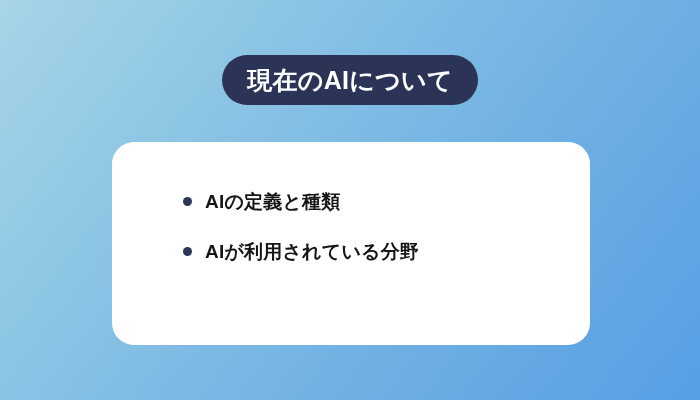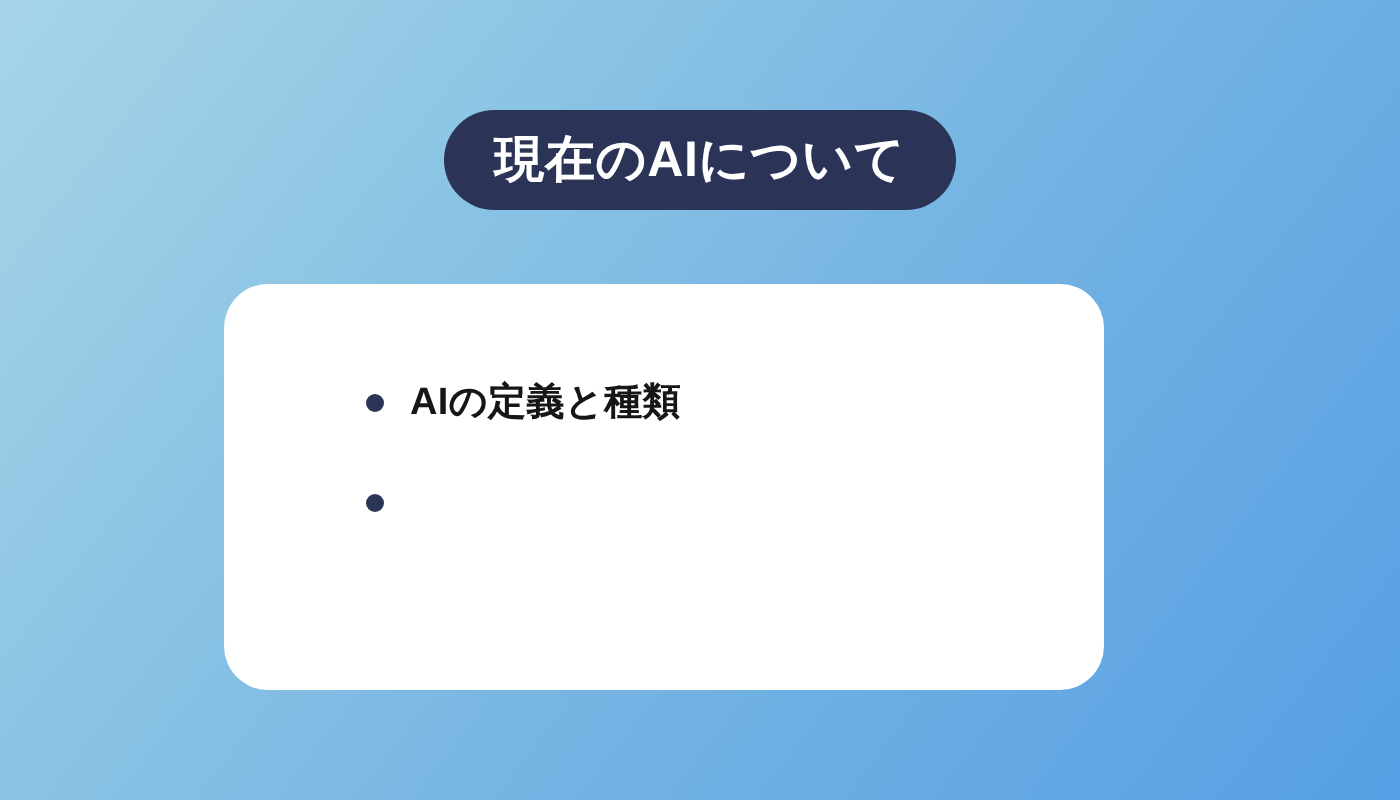--- a/index.html
+++ b/index.html
@@ -50,21 +50,21 @@
     line-height: 1;
     letter-spacing: 0.3px;
     white-space: nowrap;
   }
 
   
   .content-card {
     position: absolute;
     left: 112px;
     top: 142px;
-    width: 440px;
+    width: 478px;
     height: 203px;
     box-sizing: border-box;
     background: #ffffff;
     border-radius: 22px;
     padding: 34px 0 0 71px;
   }
 
   .bullet-list {
     list-style: none;
     margin: 0;
@@ -104,19 +104,20 @@
   <div class="content-card">
     <ul class="bullet-list">
 
       <li class="bullet-item">
         <span class="bullet-dot"></span>
         <span class="bullet-label">AIの定義と種類</span>
       </li>
 
       <li class="bullet-item">
         <span class="bullet-dot"></span>
+        <span class="bullet-label">AIが利用されている分野</span>
       </li>
 
 
     </ul>
   </div>
 
 </div>
 
 </body></html>

